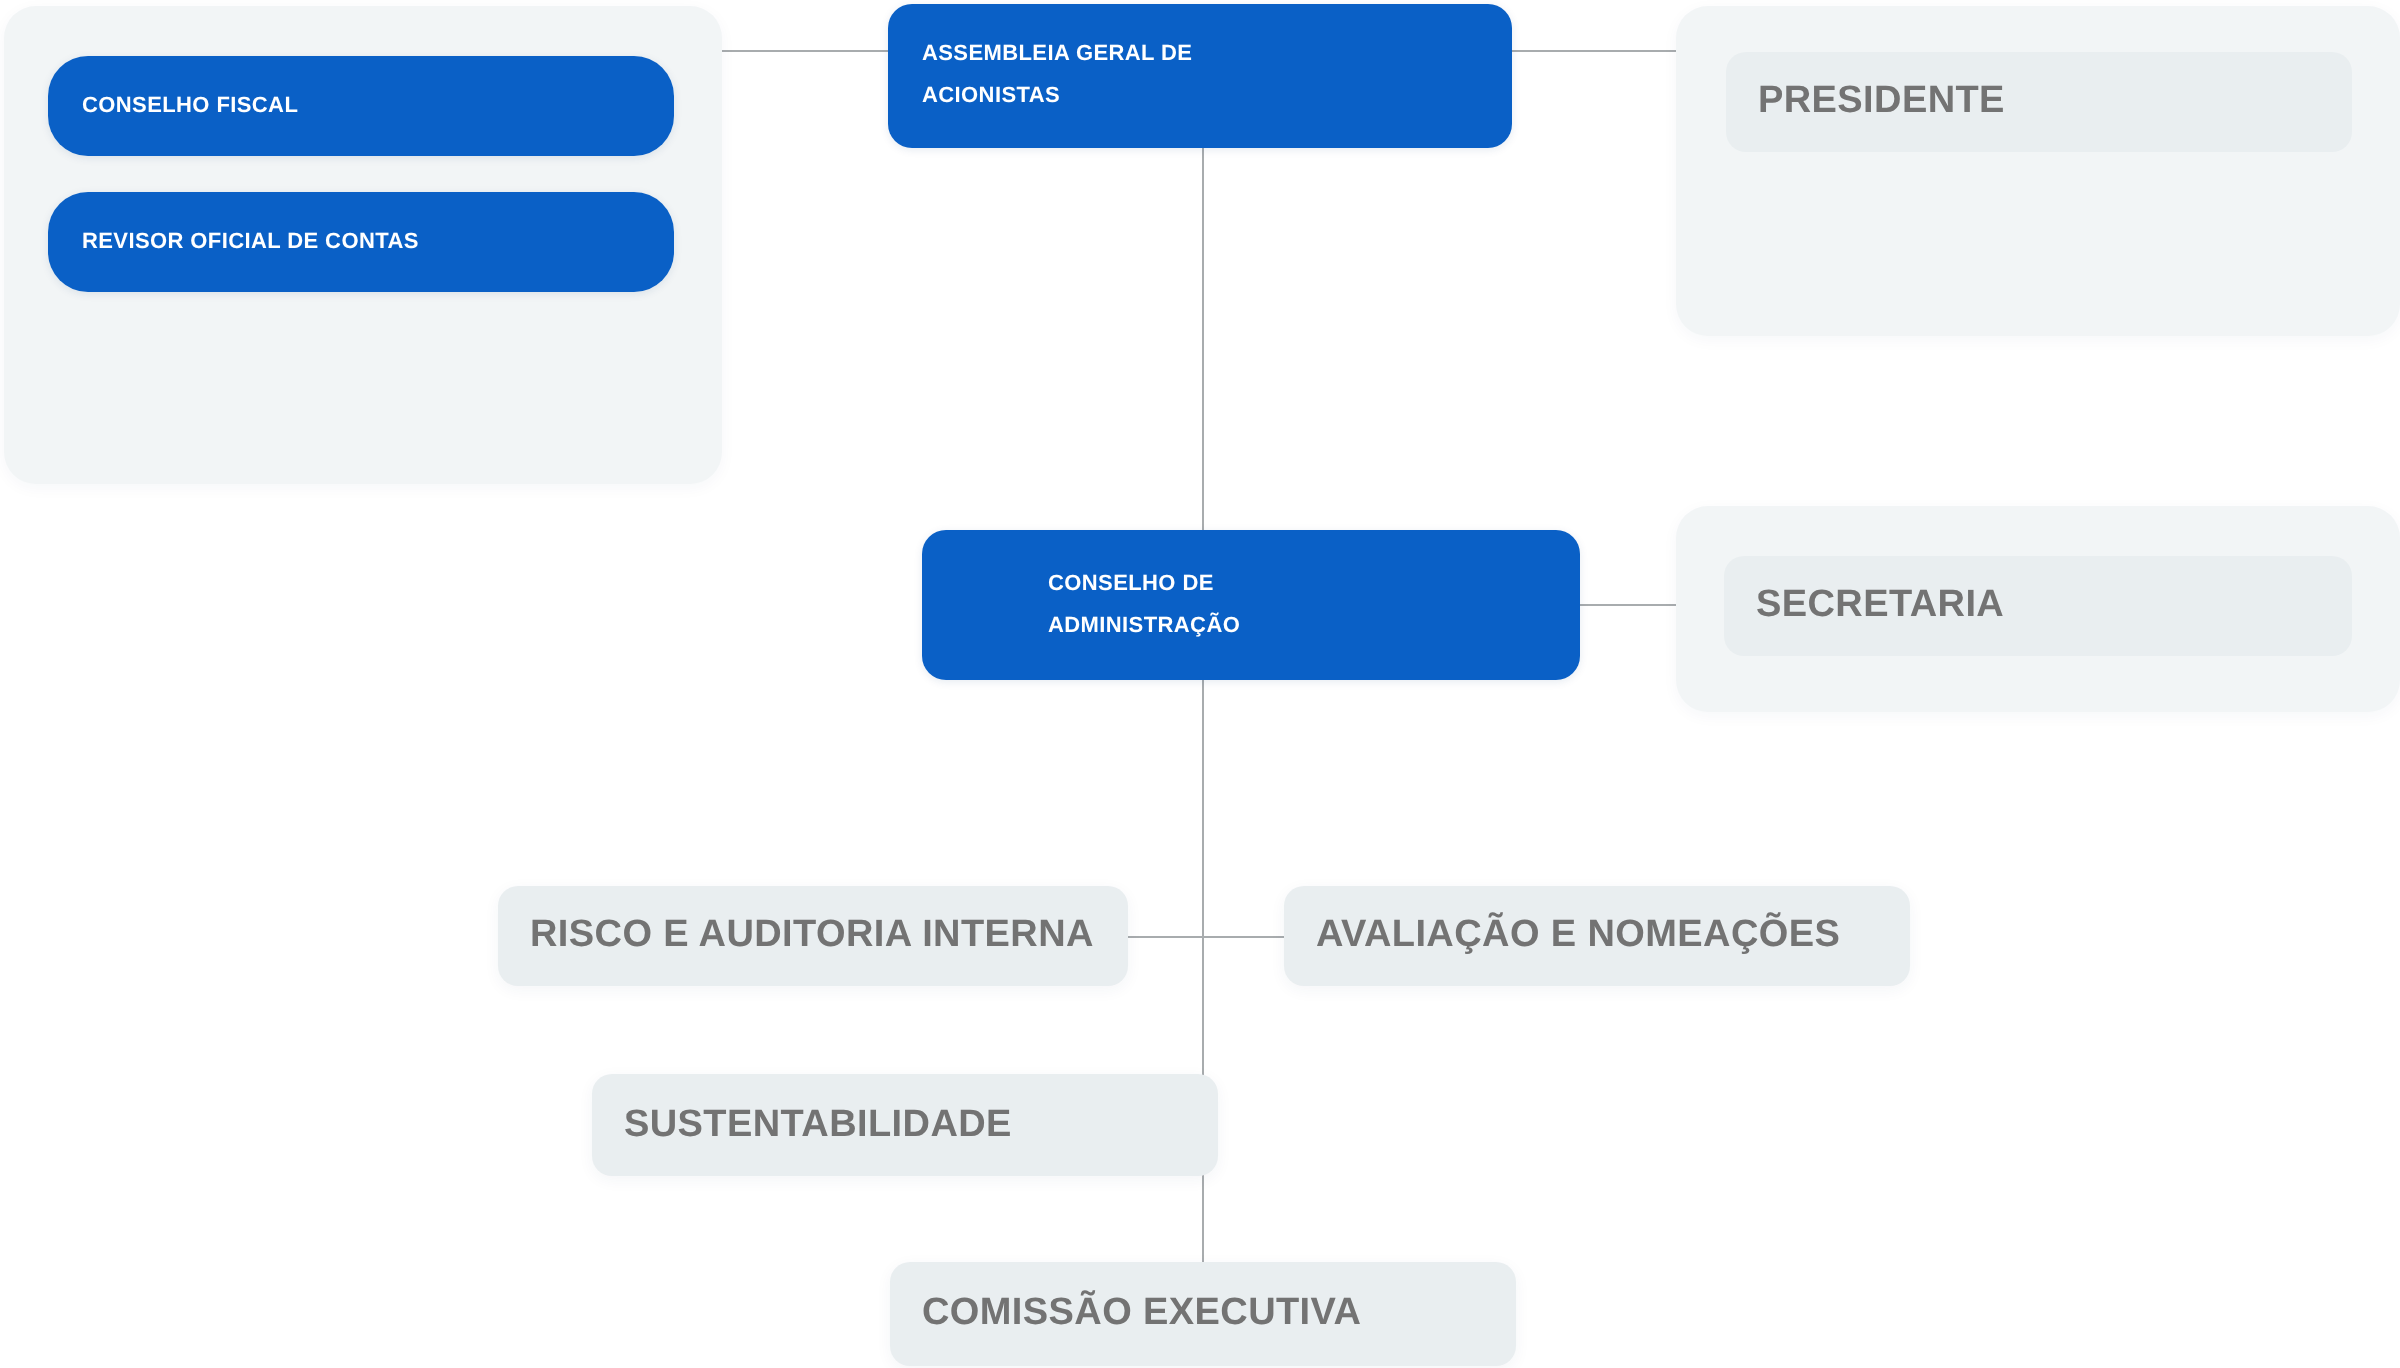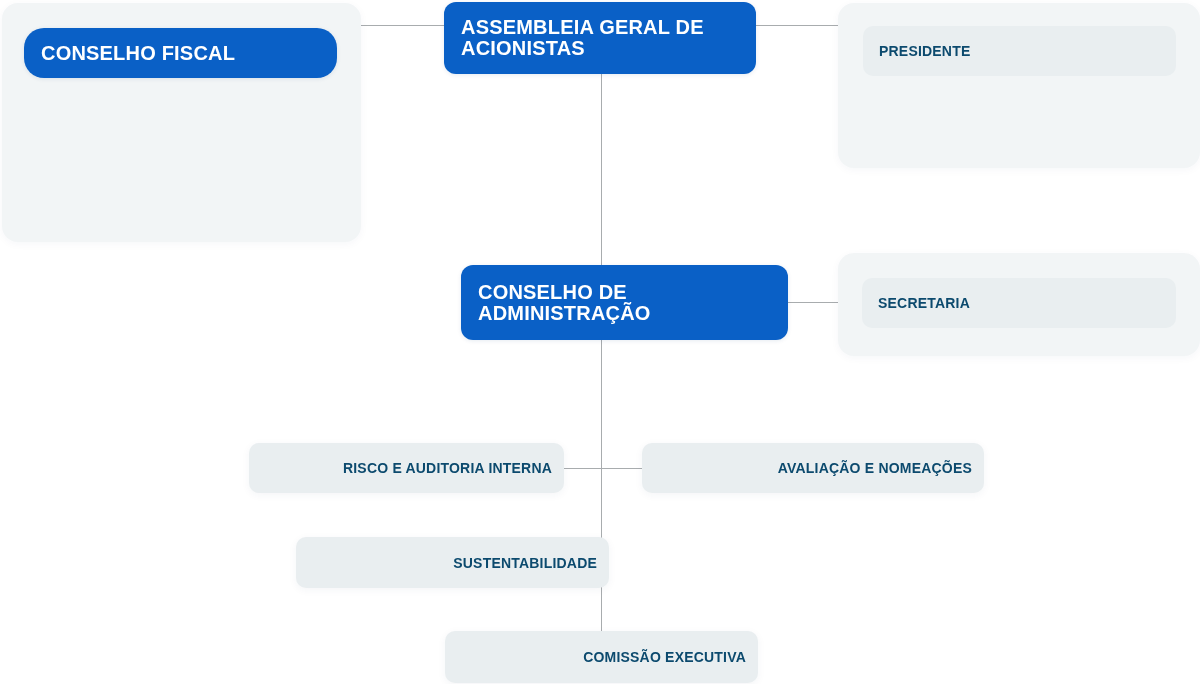--- a/index.html
+++ b/index.html
@@ -29,42 +29,41 @@
     border-radius: 10px;
     display: flex;
     align-items: center;
     z-index: 3;
     box-shadow: 0 1px 4px rgba(10, 60, 120, 0.10);
   }
   .blue-node .lbl {
     padding: 0 12px 0 17px;
     color: #ffffff;
     font-weight: bold;
-    font-size: 20px;
+    font-size: 11px;
     line-height: 21px;
     letter-spacing: 0.2px;
     white-space: pre-line;
   }
   .chip {
     position: absolute;
     background: #e9eef0;
     border-radius: 10px;
     display: flex;
     align-items: center;
     z-index: 3;
   }
   .chip.standalone {
     box-shadow: 0 2px 8px rgba(30, 60, 90, 0.05);
-    justify-content: flex-end;
   }
   .chip .lbl {
     padding: 0 12px 0 16px;
-    color: #0c4a6e;
+    color: #737373;
     font-weight: bold;
-    font-size: 14px;
+    font-size: 19px;
     line-height: 20px;
     letter-spacing: 0.2px;
     white-space: pre-line;
   }
 
   
   .l-fiscal     { left: 361px; top: 25px;  width: 83px;  height: 1px; }
   .l-mesa       { left: 756px; top: 25px;  width: 82px;  height: 1px; }
   .l-spine      { left: 601px; top: 74px;  width: 1px;   height: 557px; }
   .l-secretaria { left: 744px; top: 302px; width: 94px;  height: 1px; }
@@ -85,43 +84,46 @@
   
   .p-mesa .chip { left: 25px; width: 313px; height: 50px; }
   .mesa-0 { top: 23px; }
   .mesa-1 { top: 93px; }
 
   
   .p-secretaria .chip { left: 24px; top: 25px; width: 314px; height: 50px; }
 
   
   .n-assembleia { left: 444px; top: 2px;   width: 312px; height: 72px;  border-radius: 12px; }
-  .n-conselho   { left: 461px; top: 265px; width: 327px; height: 75px;  border-radius: 12px; }
+  .n-conselho   { left: 461px; top: 265px; width: 283px; height: 75px;  border-radius: 12px; padding-left: 46px; }
 
   
   .n-risco      { left: 249px; top: 443px; width: 315px; height: 50px; }
-  .n-avaliacao  { left: 642px; top: 443px; width: 342px; height: 50px; }
+  .n-avaliacao  { left: 642px; top: 443px; width: 313px; height: 50px; }
   .n-sustent    { left: 250px; top: 537px; width: 313px; height: 51px; margin-left: 46px; }
   .n-comissao   { left: 445px; top: 631px; width: 313px; height: 52px; }
 </style>
 </head>
 <body>
 
 <div class="canvas">
 
   <div class="line l-fiscal"></div>
   <div class="line l-mesa"></div>
   <div class="line l-spine"></div>
   <div class="line l-secretaria"></div>
   <div class="line l-risco"></div>
   <div class="line l-sustent"></div>
 
   <div class="panel p-fiscal">
     <div class="blue-node fiscal-0">
       <span class="lbl">CONSELHO FISCAL</span>
+    </div>
+    <div class="blue-node fiscal-1">
+      <span class="lbl">REVISOR OFICIAL DE CONTAS</span>
     </div>
   </div>
 
   <div class="blue-node n-assembleia">
     <span class="lbl">ASSEMBLEIA GERAL DE
 ACIONISTAS</span>
   </div>
 
   <div class="panel p-mesa">
     <div class="chip mesa-0">

